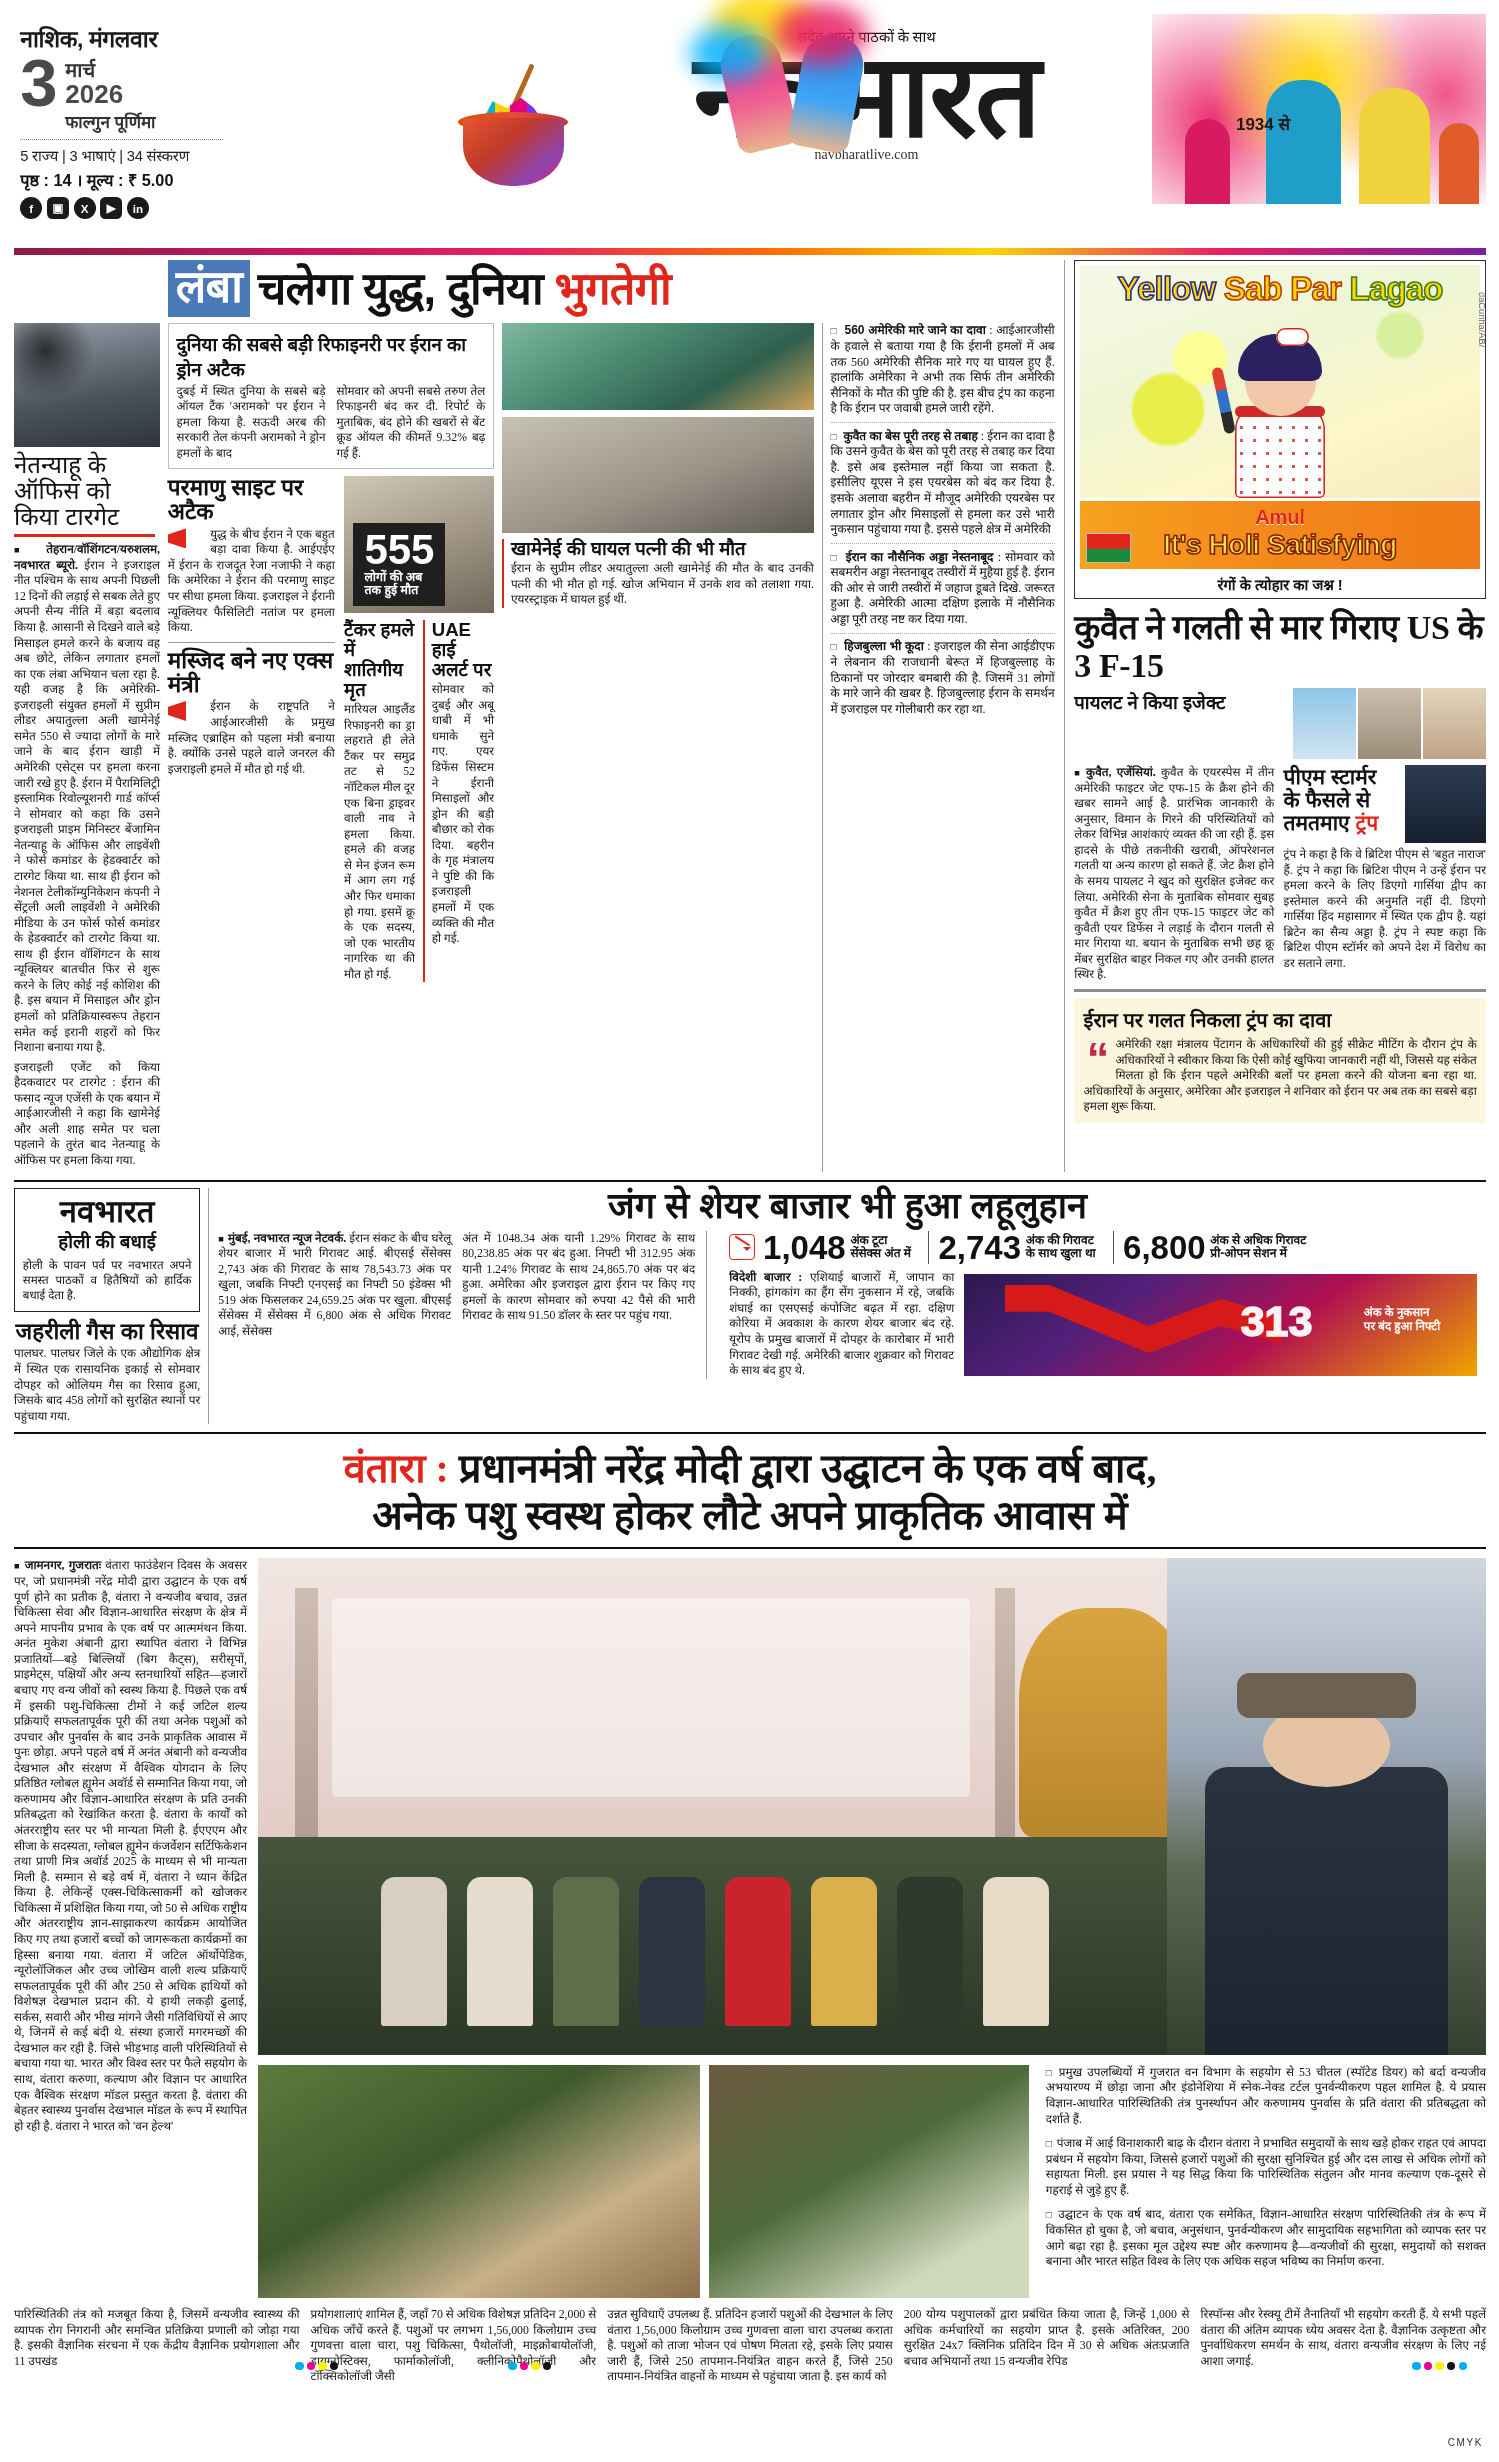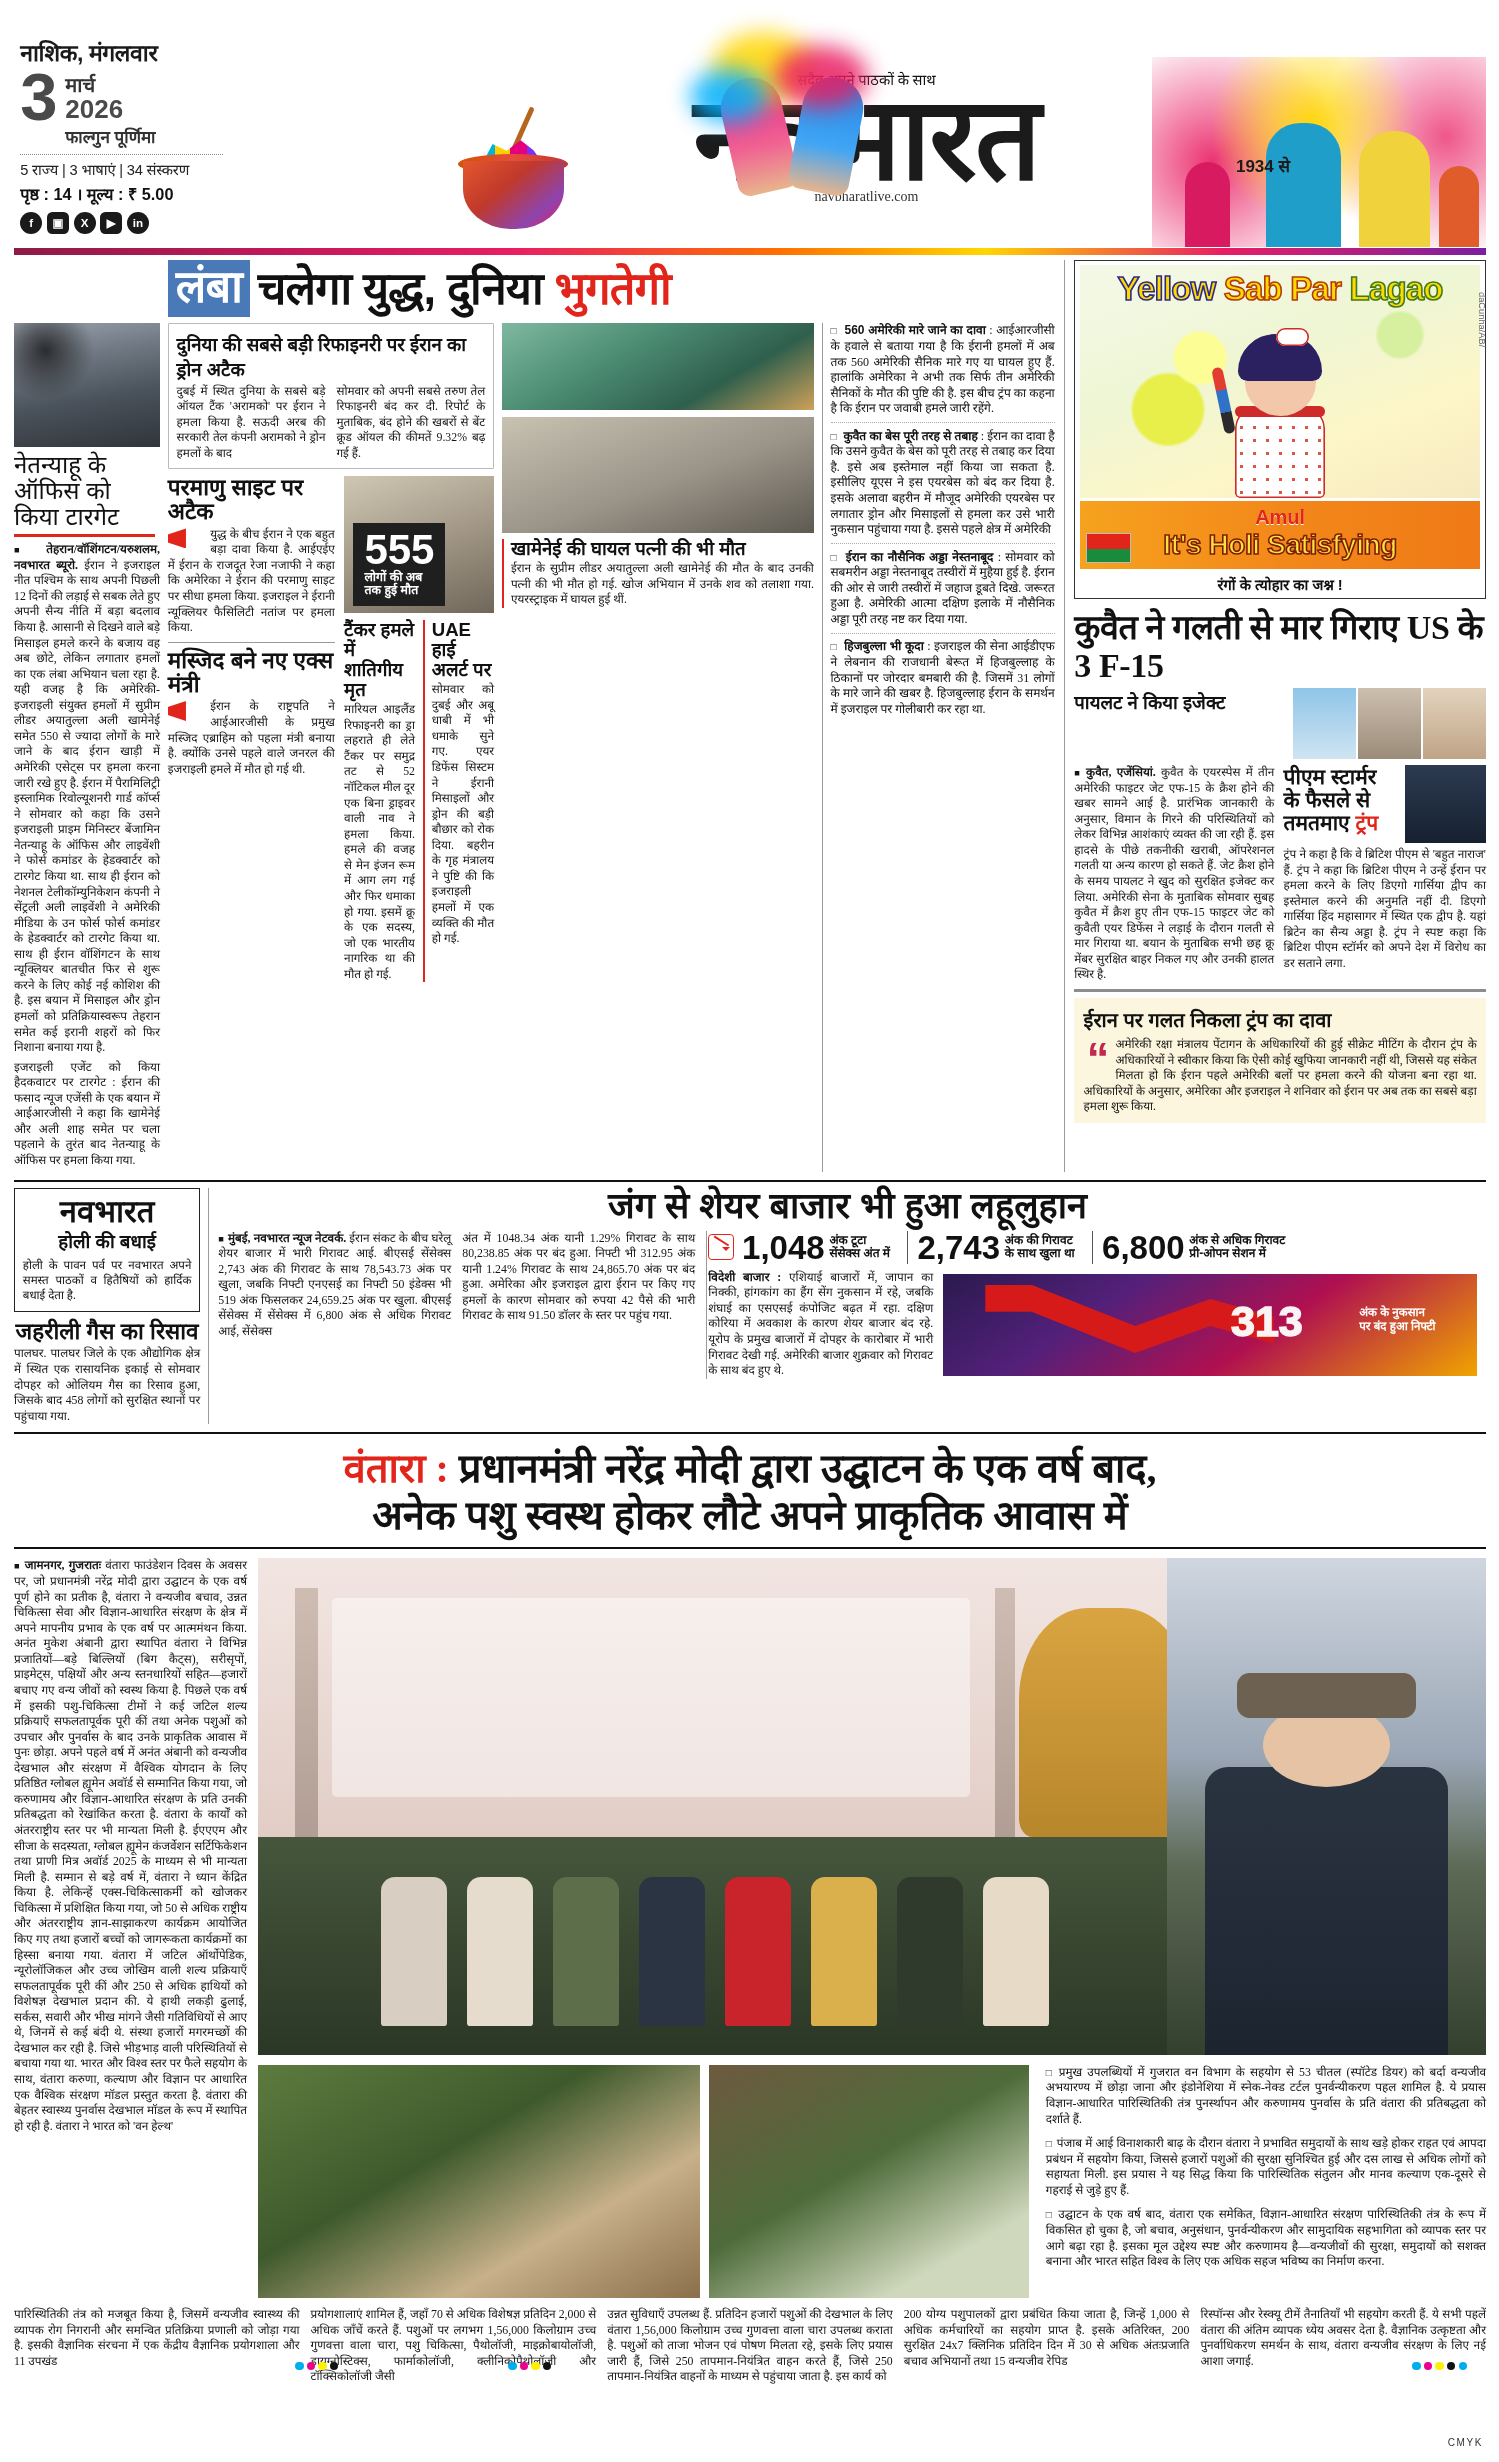--- a/index.html
+++ b/index.html
@@ -8,21 +8,21 @@
     width: 1500px;
     background: #ffffff;
     font-family: "Liberation Serif", "DejaVu Serif", serif;
     color: #111;
   }
   body { width: 1500px; height: 2462px; position: relative; overflow: hidden; }
 
   .page { width: 1500px; height: 2462px; position: relative; padding: 0 14px; }
 
   
-  .masthead { position: relative; height: 248px; display: flex; align-items: center; }
+  .masthead { position: relative; height: 248px; display: flex; align-items: flex-start; }
   .mh-left { width: 233px; padding-top: 22px; padding-left: 6.2px; }
   .mh-place { font-family: "Liberation Sans", sans-serif; font-weight: 700; font-size: 23px; letter-spacing: -0.4px; color:#1a1a1a; }
   .mh-daterow { display: flex; align-items: flex-start; gap: 7.8px; margin-top: 1.6px; }
   .mh-day { font-family: "Liberation Sans", sans-serif; font-weight: 700; font-size: 67px; line-height: 0.82; color: #4a4a4a; }
   .mh-dcol { padding-top: 4.7px; }
   .mh-month { font-family:"Liberation Sans",sans-serif; font-weight:700; font-size: 20px; color:#333; line-height:1.05;}
   .mh-year  { font-family:"Liberation Sans",sans-serif; font-weight:700; font-size: 26px; color:#4a4a4a; line-height:1.05;}
   .mh-tithi { font-family:"Liberation Sans",sans-serif; font-weight:700; font-size:17px; color:#333; margin-top:1.6px;}
   .mh-dotted { border-top: 1.6px dotted #888; margin: 6.2px 0 4.7px 0; width: 203px; }
   .mh-meta { font-family:"Liberation Sans",sans-serif; font-size:14.7px; color:#222; letter-spacing:-0.2px;}
@@ -168,21 +168,21 @@
   .qmark { float:left; color:#c2274c; font-family:"Liberation Sans",sans-serif; font-weight:700;
            font-size: 45px; line-height:.6; margin: 7.8px 6.2px 0 3.1px; }
 
   
   .market { margin-top: 7.8px; border-top: 2.3px solid #111; border-bottom: 2.3px solid #111; padding: 6.2px 0 7.8px; display:flex; }
   .mk-left { width: 194px; padding-right:7.8px; }
   .mk-main { flex:1; padding: 0 9.3px; border-left:0.8px solid #9a9a9a; }
   .mk-head { font-family:"Liberation Sans",sans-serif; font-weight:700; font-size: 36px; text-align:center; line-height:1; margin-bottom:6.2px;}
   .mk-cols { display:flex; gap:11px; }
   .mk-c { width: 233px; }
-  .mk-stats { flex:1; padding-left:1px; border-left:0.8px solid #9a9a9a;}
+  .mk-stats { flex:1; padding-left:22px; border-left:0.8px solid #9a9a9a;}
   .stat-row { display:flex; align-items:center; gap:7.8px; }
   .stat { display:flex; align-items:center; gap:4.7px; padding-right:9.3px; }
   .stat + .stat { border-left: 1.6px solid #555; padding-left:9.3px; }
   .stat-n { font-family:"Liberation Sans",sans-serif; font-weight:700; font-size: 33px; line-height:1;}
   .stat-l { font-family:"Liberation Sans",sans-serif; font-weight:700; font-size:12px; line-height:1.12;}
   .dn-icon { width:26px; height:26px; border:1.6px solid #e1251b; border-radius:3.9px; position:relative;}
   .dn-icon::after{ content:""; position:absolute; left:3.9px; top:4.7px; width:17px; height:1.6px; background:#e1251b; transform:rotate(32deg); }
   .dn-icon::before{ content:""; position:absolute; right:3.1px; bottom:3.9px; border:4.7px solid transparent; border-top-color:#e1251b;}
   .mk-graphic { position:relative; height: 102px; overflow:hidden; margin-top:4.7px; }
   .mk-graphic .arrow { position:absolute; left:8%; top:10%; width: 54%; height: 78%;

